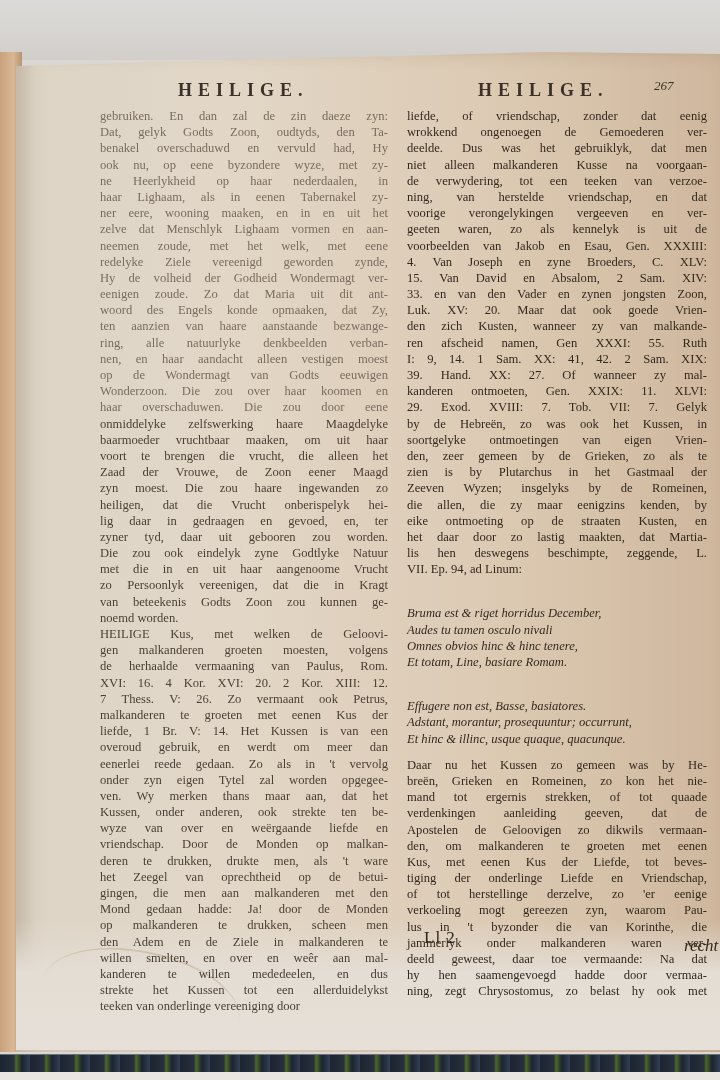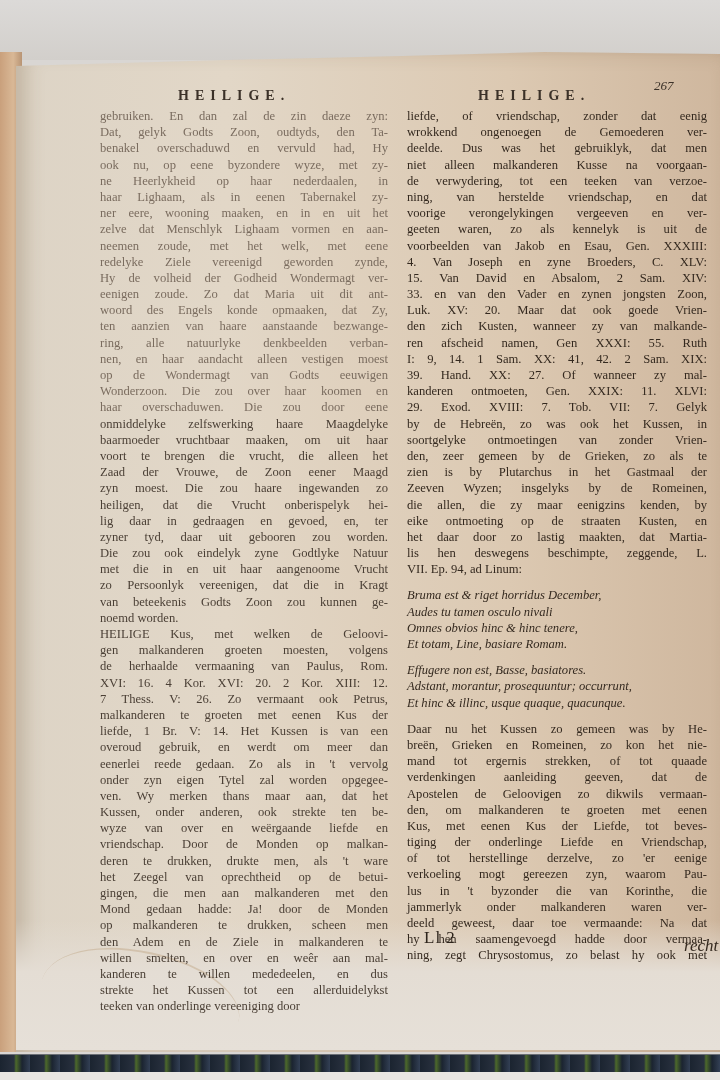--- a/index.html
+++ b/index.html
@@ -33,36 +33,36 @@
     transform: rotate(18deg);
   }
   .binding {
     position: absolute; left: 0; top: 1054px; width: 720px; height: 18px;
     background: repeating-linear-gradient(90deg, #1b2430 0px, #28303e 14px, #4d6a2a 16px, #1b2430 22px, #334055 30px);
     border-top: 1px solid #6b6f75;
   }
   .bottom-gap { position: absolute; left: 0; top: 1072px; width: 720px; height: 8px; background: #e9e6e2; }
 
   .running-head {
-    position: absolute; top: 80px; font-size: 14px; font-weight: bold;
-    letter-spacing: 6px; color: #3b3128; margin-top: 8px;
+    position: absolute; top: 80px; font-size: 18px; font-weight: bold;
+    letter-spacing: 6px; color: #3b3128;
   }
   .page-number { position: absolute; top: 78px; left: 654px; font-size: 13px; color: #3b3128; font-style: italic; }
 
   .column {
     position: absolute; top: 108px; width: 288px;
     font-size: 12.6px; line-height: 16.2px; color: #3a2f26;
     text-align: justify;
   }
   .col-left { left: 100px; color: #4a3f35; }
   .col-right { left: 407px; width: 300px; color: #34291f; }
   .col-left .faded { color: #7a6c5f; }
   .line { display: block; white-space: nowrap; text-align-last: justify; height: 16.2px; overflow: visible; }
   .line.last { text-align-last: left; }
-  .verse { margin: 10px 0 10px 0; }
+  .verse { margin: 28px 0 10px 0; }
   .verse .line { text-align-last: left; font-style: italic; }
   .catchword { position: absolute; left: 684px; top: 936px; font-size: 17px; font-style: italic; color: #34291f; }
   .signature { position: absolute; left: 424px; top: 928px; font-size: 17px; color: #2e251c; letter-spacing: 1px; }
 </style>
 </head>
 <body>
 
 <div class="backdrop-top"></div>
 <div class="left-page-edge"></div>
 <div class="page"></div>
@@ -149,21 +149,21 @@
       <span class="line">15. Van David en Absalom, 2 Sam. XIV:</span>
       <span class="line">33. en van den Vader en zynen jongsten Zoon,</span>
       <span class="line">Luk. XV: 20. Maar dat ook goede Vrien-</span>
       <span class="line">den zich Kusten, wanneer zy van malkande-</span>
       <span class="line">ren afscheid namen, Gen XXXI: 55. Ruth</span>
       <span class="line">I: 9, 14. 1 Sam. XX: 41, 42. 2 Sam. XIX:</span>
       <span class="line">39. Hand. XX: 27. Of wanneer zy mal-</span>
       <span class="line">kanderen ontmoeten, Gen. XXIX: 11. XLVI:</span>
       <span class="line">29. Exod. XVIII: 7. Tob. VII: 7. Gelyk</span>
       <span class="line">by de Hebreën, zo was ook het Kussen, in</span>
-      <span class="line">soortgelyke ontmoetingen van zonder Vrien-</span>
+      <span class="line">soortgelyke ontmoetingen van eigen Vrien-</span>
       <span class="line">den, zeer gemeen by de Grieken, zo als te</span>
       <span class="line">zien is by Plutarchus in het Gastmaal der</span>
       <span class="line">Zeeven Wyzen; insgelyks by de Romeinen,</span>
       <span class="line">die allen, die zy maar eenigzins kenden, by</span>
       <span class="line">eike ontmoeting op de straaten Kusten, en</span>
       <span class="line">het daar door zo lastig maakten, dat Martia-</span>
       <span class="line">lis hen deswegens beschimpte, zeggende, L.</span>
       <span class="line last">VII. Ep. 94, ad Linum:</span>
     </div>
   <div class="verse" id="verse-1">

